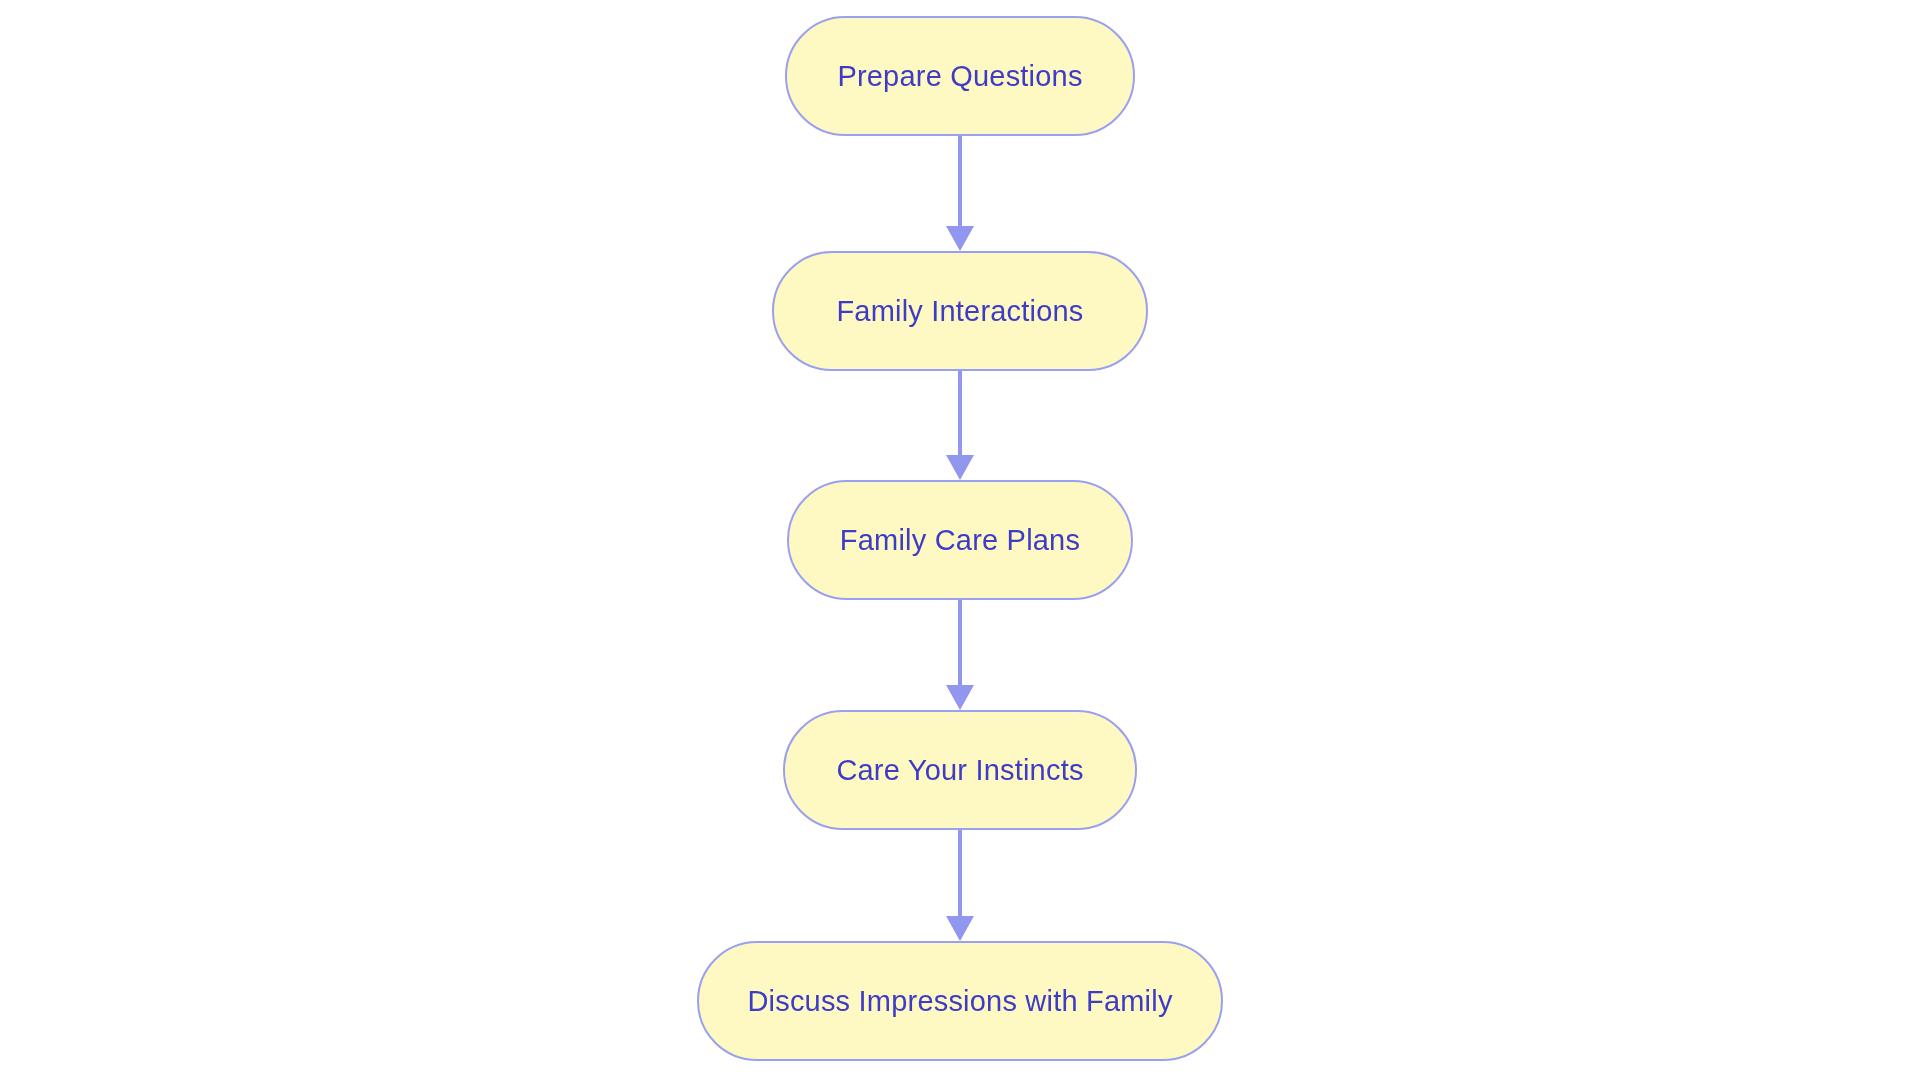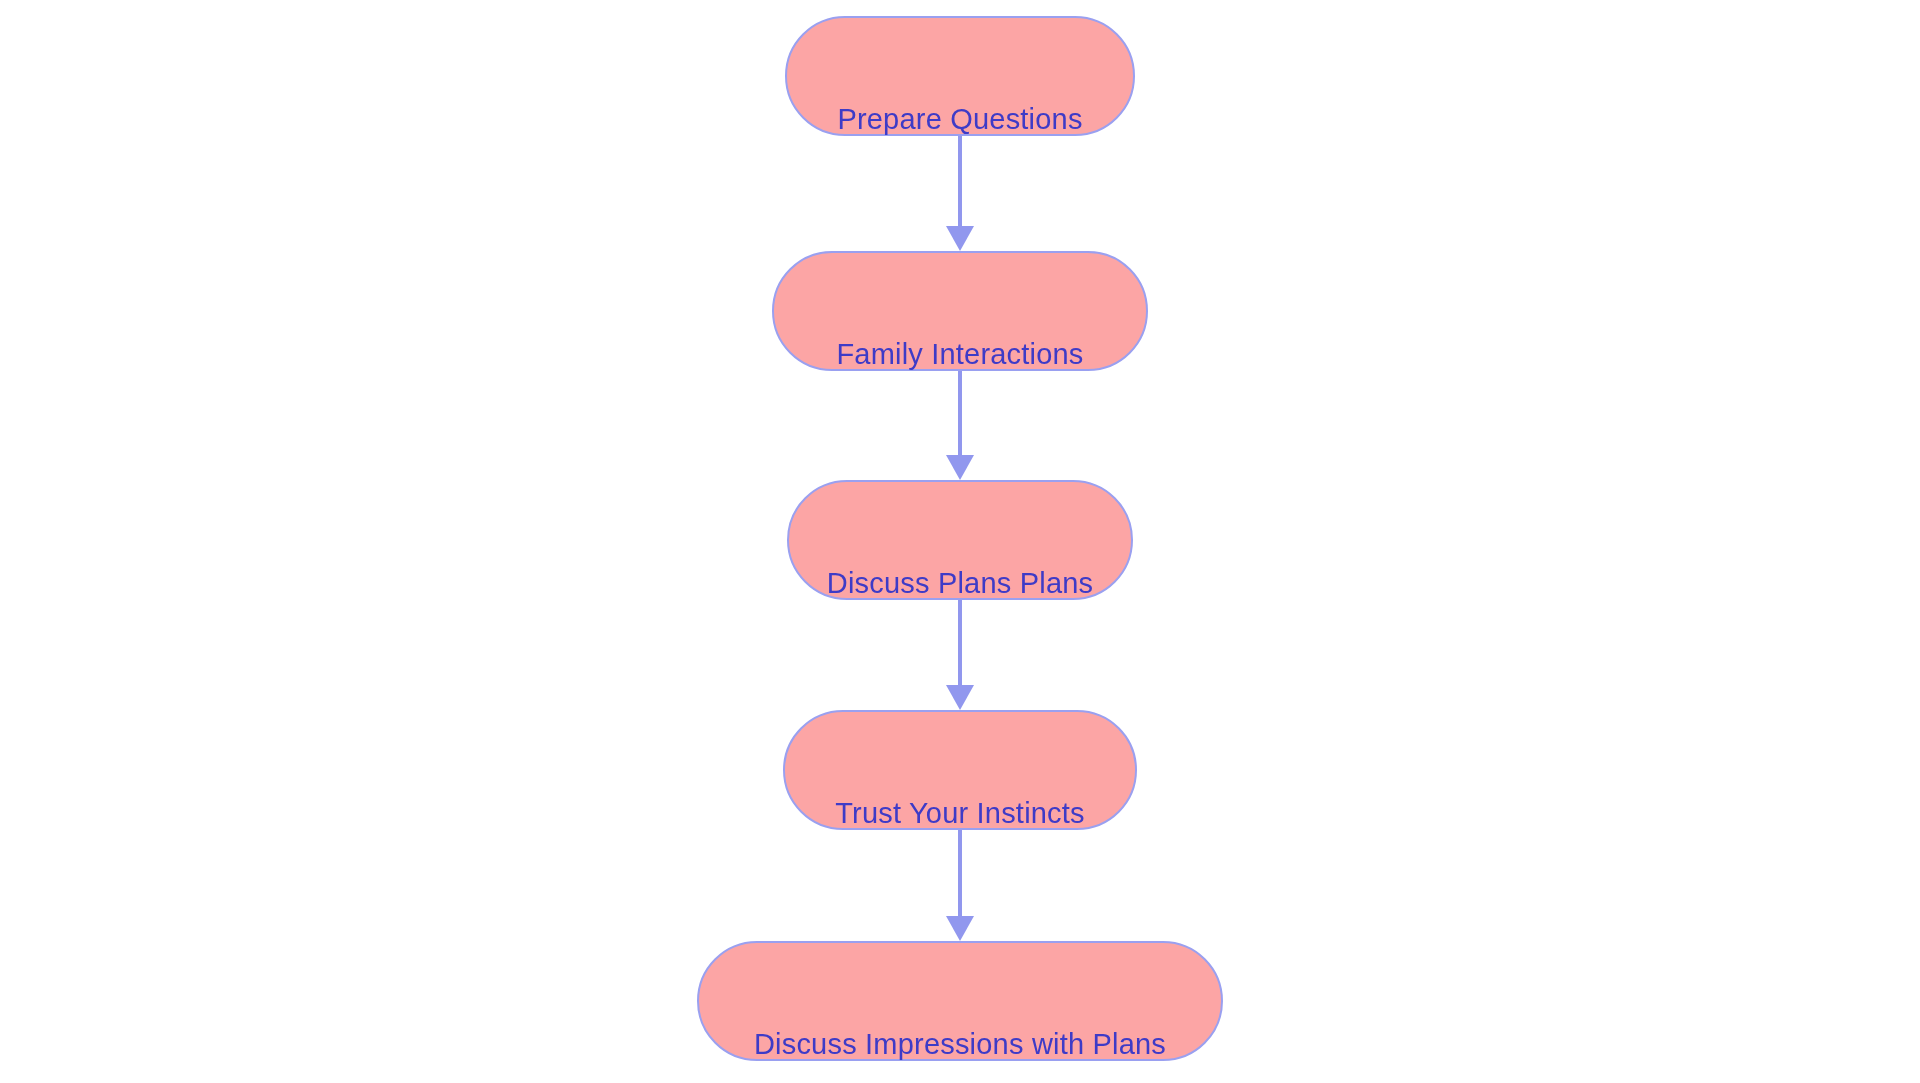--- a/index.html
+++ b/index.html
@@ -11,26 +11,26 @@
     position: relative;
     width: 1920px;
     height: 1083px;
     background: #ffffff;
     overflow: hidden;
     font-family: "Liberation Sans", "DejaVu Sans", sans-serif;
   }
   .node {
     position: absolute;
     box-sizing: border-box;
-    background: #fca5a5;
+    background: #fef9c3;
     border: 2px solid #9aa0f0;
     border-radius: 60px;
     height: 120px;
     display: flex;
-    align-items: flex-end;
+    align-items: center;
     justify-content: center;
   }
   .node-label {
     color: #3e3bc7;
     font-size: 29px;
     line-height: 1;
     white-space: nowrap;
     letter-spacing: 0.2px;
   }
   .n1 { left: 785px; top: 16px;  width: 350px; }
@@ -81,34 +81,34 @@
   <div class="node n2">
     <span class="node-label">Family Interactions</span>
   </div>
 
   <div class="arrow a2">
     <div class="arrow-line"></div>
     <div class="arrow-head"></div>
   </div>
 
   <div class="node n3">
-    <span class="node-label">Discuss Plans Plans</span>
+    <span class="node-label">Family Care Plans</span>
   </div>
 
   <div class="arrow a3">
     <div class="arrow-line"></div>
     <div class="arrow-head"></div>
   </div>
 
   <div class="node n4">
-    <span class="node-label">Trust Your Instincts</span>
+    <span class="node-label">Care Your Instincts</span>
   </div>
 
   <div class="arrow a4">
     <div class="arrow-line"></div>
     <div class="arrow-head"></div>
   </div>
 
   <div class="node n5">
-    <span class="node-label">Discuss Impressions with Plans</span>
+    <span class="node-label">Discuss Impressions with Family</span>
   </div>
 
 </div>
 
 </body></html>

